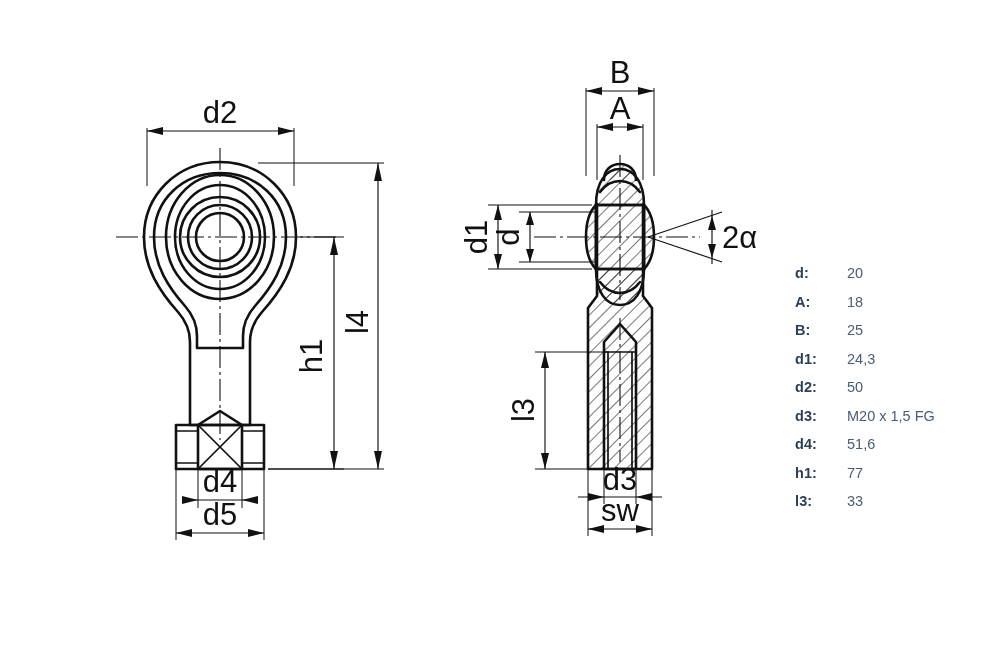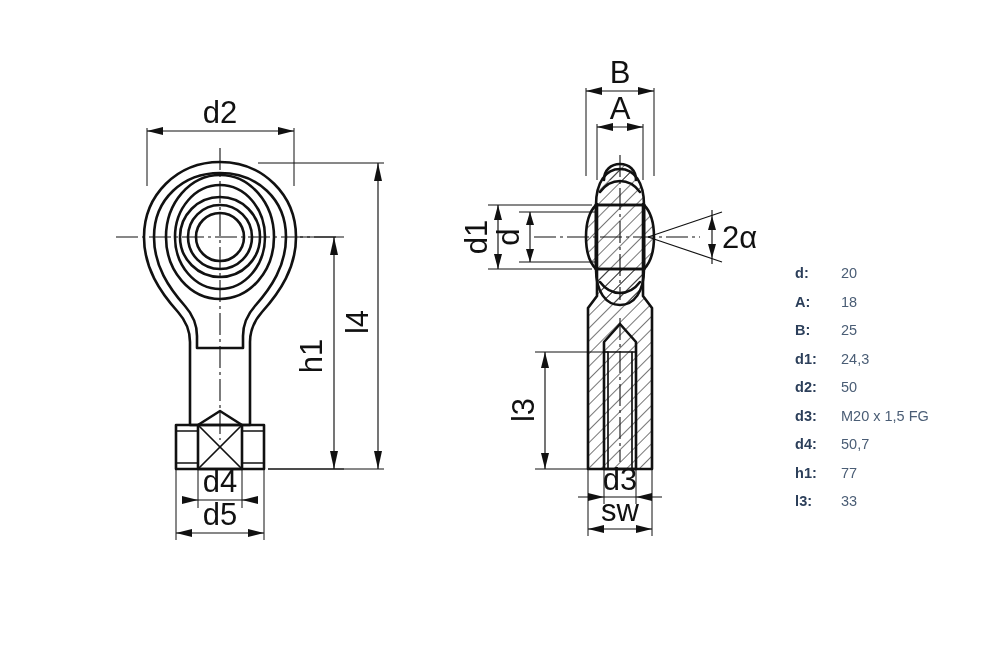--- a/index.html
+++ b/index.html
@@ -90,20 +90,21 @@
     font-weight: bold;
     color: #2c3f5a;
     letter-spacing: 0.1px;
   }
   .spec-val {
     font-family: "Liberation Sans", sans-serif;
     font-size: 14.5px;
     font-weight: normal;
     color: #4a5d75;
     white-space: nowrap;
+    margin-left: 6px;
   }
 </style>
 </head>
 <body>
 
 <div id="drawing-root">
 <svg class="tech-drawing" viewBox="0 0 1005 669" xmlns="http://www.w3.org/2000/svg">
   <defs>
 
     <pattern id="hatchA" width="9" height="9" patternTransform="rotate(45)" patternUnits="userSpaceOnUse">
@@ -399,21 +400,21 @@
   <div class="spec-row">
     <span class="spec-key">d2:</span>
     <span class="spec-val">50</span>
   </div>
   <div class="spec-row">
     <span class="spec-key">d3:</span>
     <span class="spec-val">M20 x 1,5 FG</span>
   </div>
   <div class="spec-row">
     <span class="spec-key">d4:</span>
-    <span class="spec-val">50,7</span>
+    <span class="spec-val">51,6</span>
   </div>
   <div class="spec-row">
     <span class="spec-key">h1:</span>
     <span class="spec-val">77</span>
   </div>
   <div class="spec-row">
     <span class="spec-key">l3:</span>
     <span class="spec-val">33</span>
   </div>
 </div>

